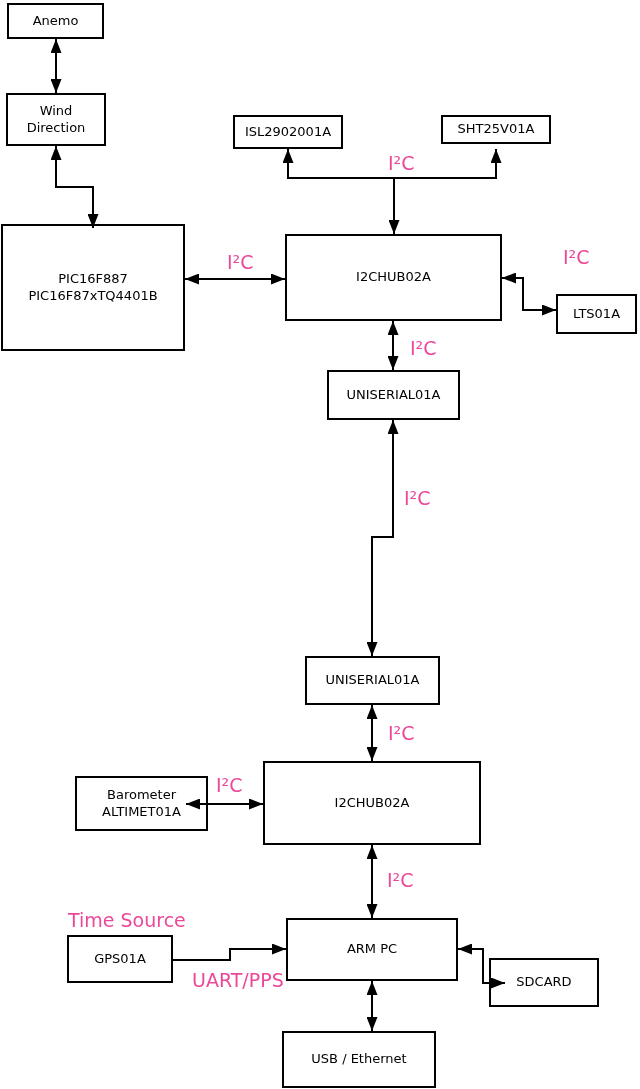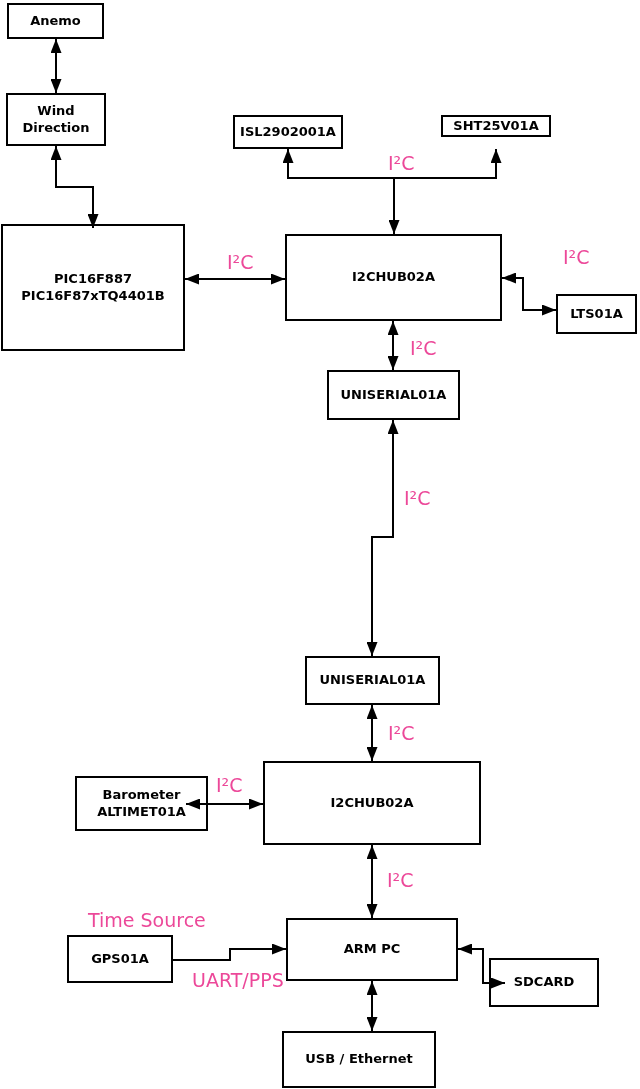--- a/index.html
+++ b/index.html
@@ -25,21 +25,20 @@
     align-items: center;
     justify-content: center;
     z-index: 2;
   }
   .node-label {
     font-size: 13px;
     line-height: 1.25;
     text-align: center;
     white-space: pre-line;
     color: #000000;
-    font-weight: bold;
   }
   .edge-label {
     position: absolute;
     font-size: 19px;
     line-height: 1.2;
     white-space: nowrap;
     color: #ec4899;
     z-index: 4;
   }
   #wires {
@@ -94,21 +93,21 @@
 
   <div class="node" style="left:1px;top:224px;width:184px;height:127px">
     <span class="node-label">PIC16F887
 PIC16F87xTQ4401B</span>
   </div>
 
   <div class="node" style="left:233px;top:115px;width:110px;height:34px">
     <span class="node-label">ISL2902001A</span>
   </div>
 
-  <div class="node" style="left:441px;top:115px;width:110px;height:22px">
+  <div class="node" style="left:441px;top:115px;width:110px;height:29px">
     <span class="node-label">SHT25V01A</span>
   </div>
 
   <div class="node" style="left:285px;top:234px;width:217px;height:87px">
     <span class="node-label">I2CHUB02A</span>
   </div>
 
   <div class="node" style="left:556px;top:294px;width:81px;height:40px">
     <span class="node-label">LTS01A</span>
   </div>
@@ -147,16 +146,16 @@
   </div>
 
   <div class="edge-label" style="left:388px;top:152px">I²C</div>
   <div class="edge-label" style="left:227px;top:251px">I²C</div>
   <div class="edge-label" style="left:563px;top:246px">I²C</div>
   <div class="edge-label" style="left:410px;top:337px">I²C</div>
   <div class="edge-label" style="left:404px;top:487px">I²C</div>
   <div class="edge-label" style="left:388px;top:722px">I²C</div>
   <div class="edge-label" style="left:216px;top:774px">I²C</div>
   <div class="edge-label" style="left:387px;top:869px">I²C</div>
-  <div class="edge-label" style="left:88px;top:909px">Time Source</div>
+  <div class="edge-label" style="left:68px;top:909px">Time Source</div>
   <div class="edge-label" style="left:192px;top:969px">UART/PPS</div>
 
 </div>
 
 </body></html>

